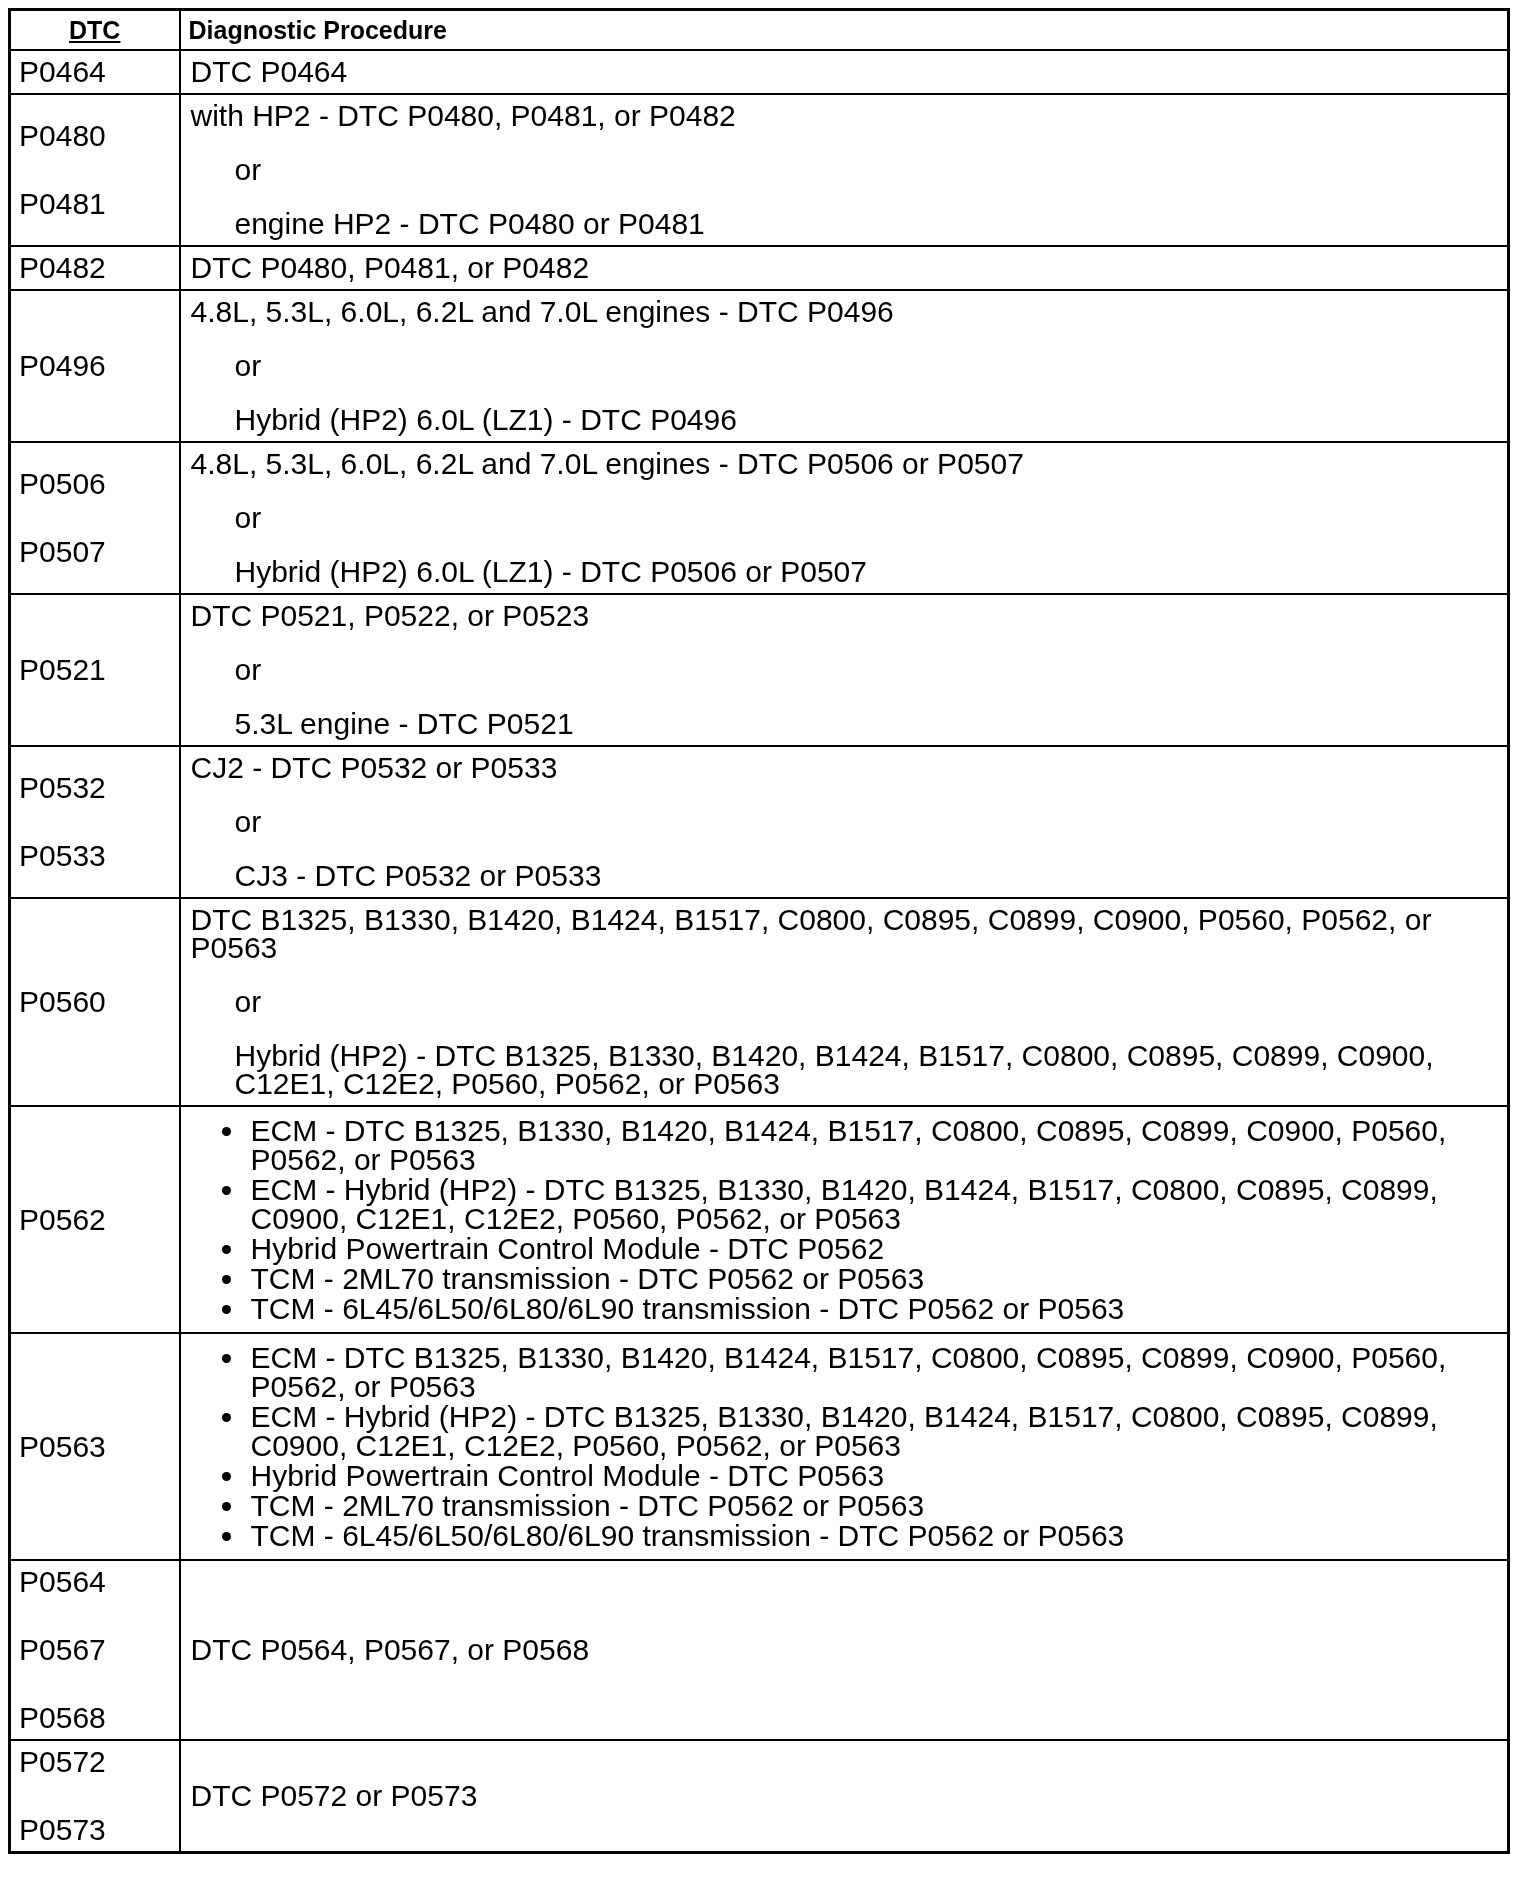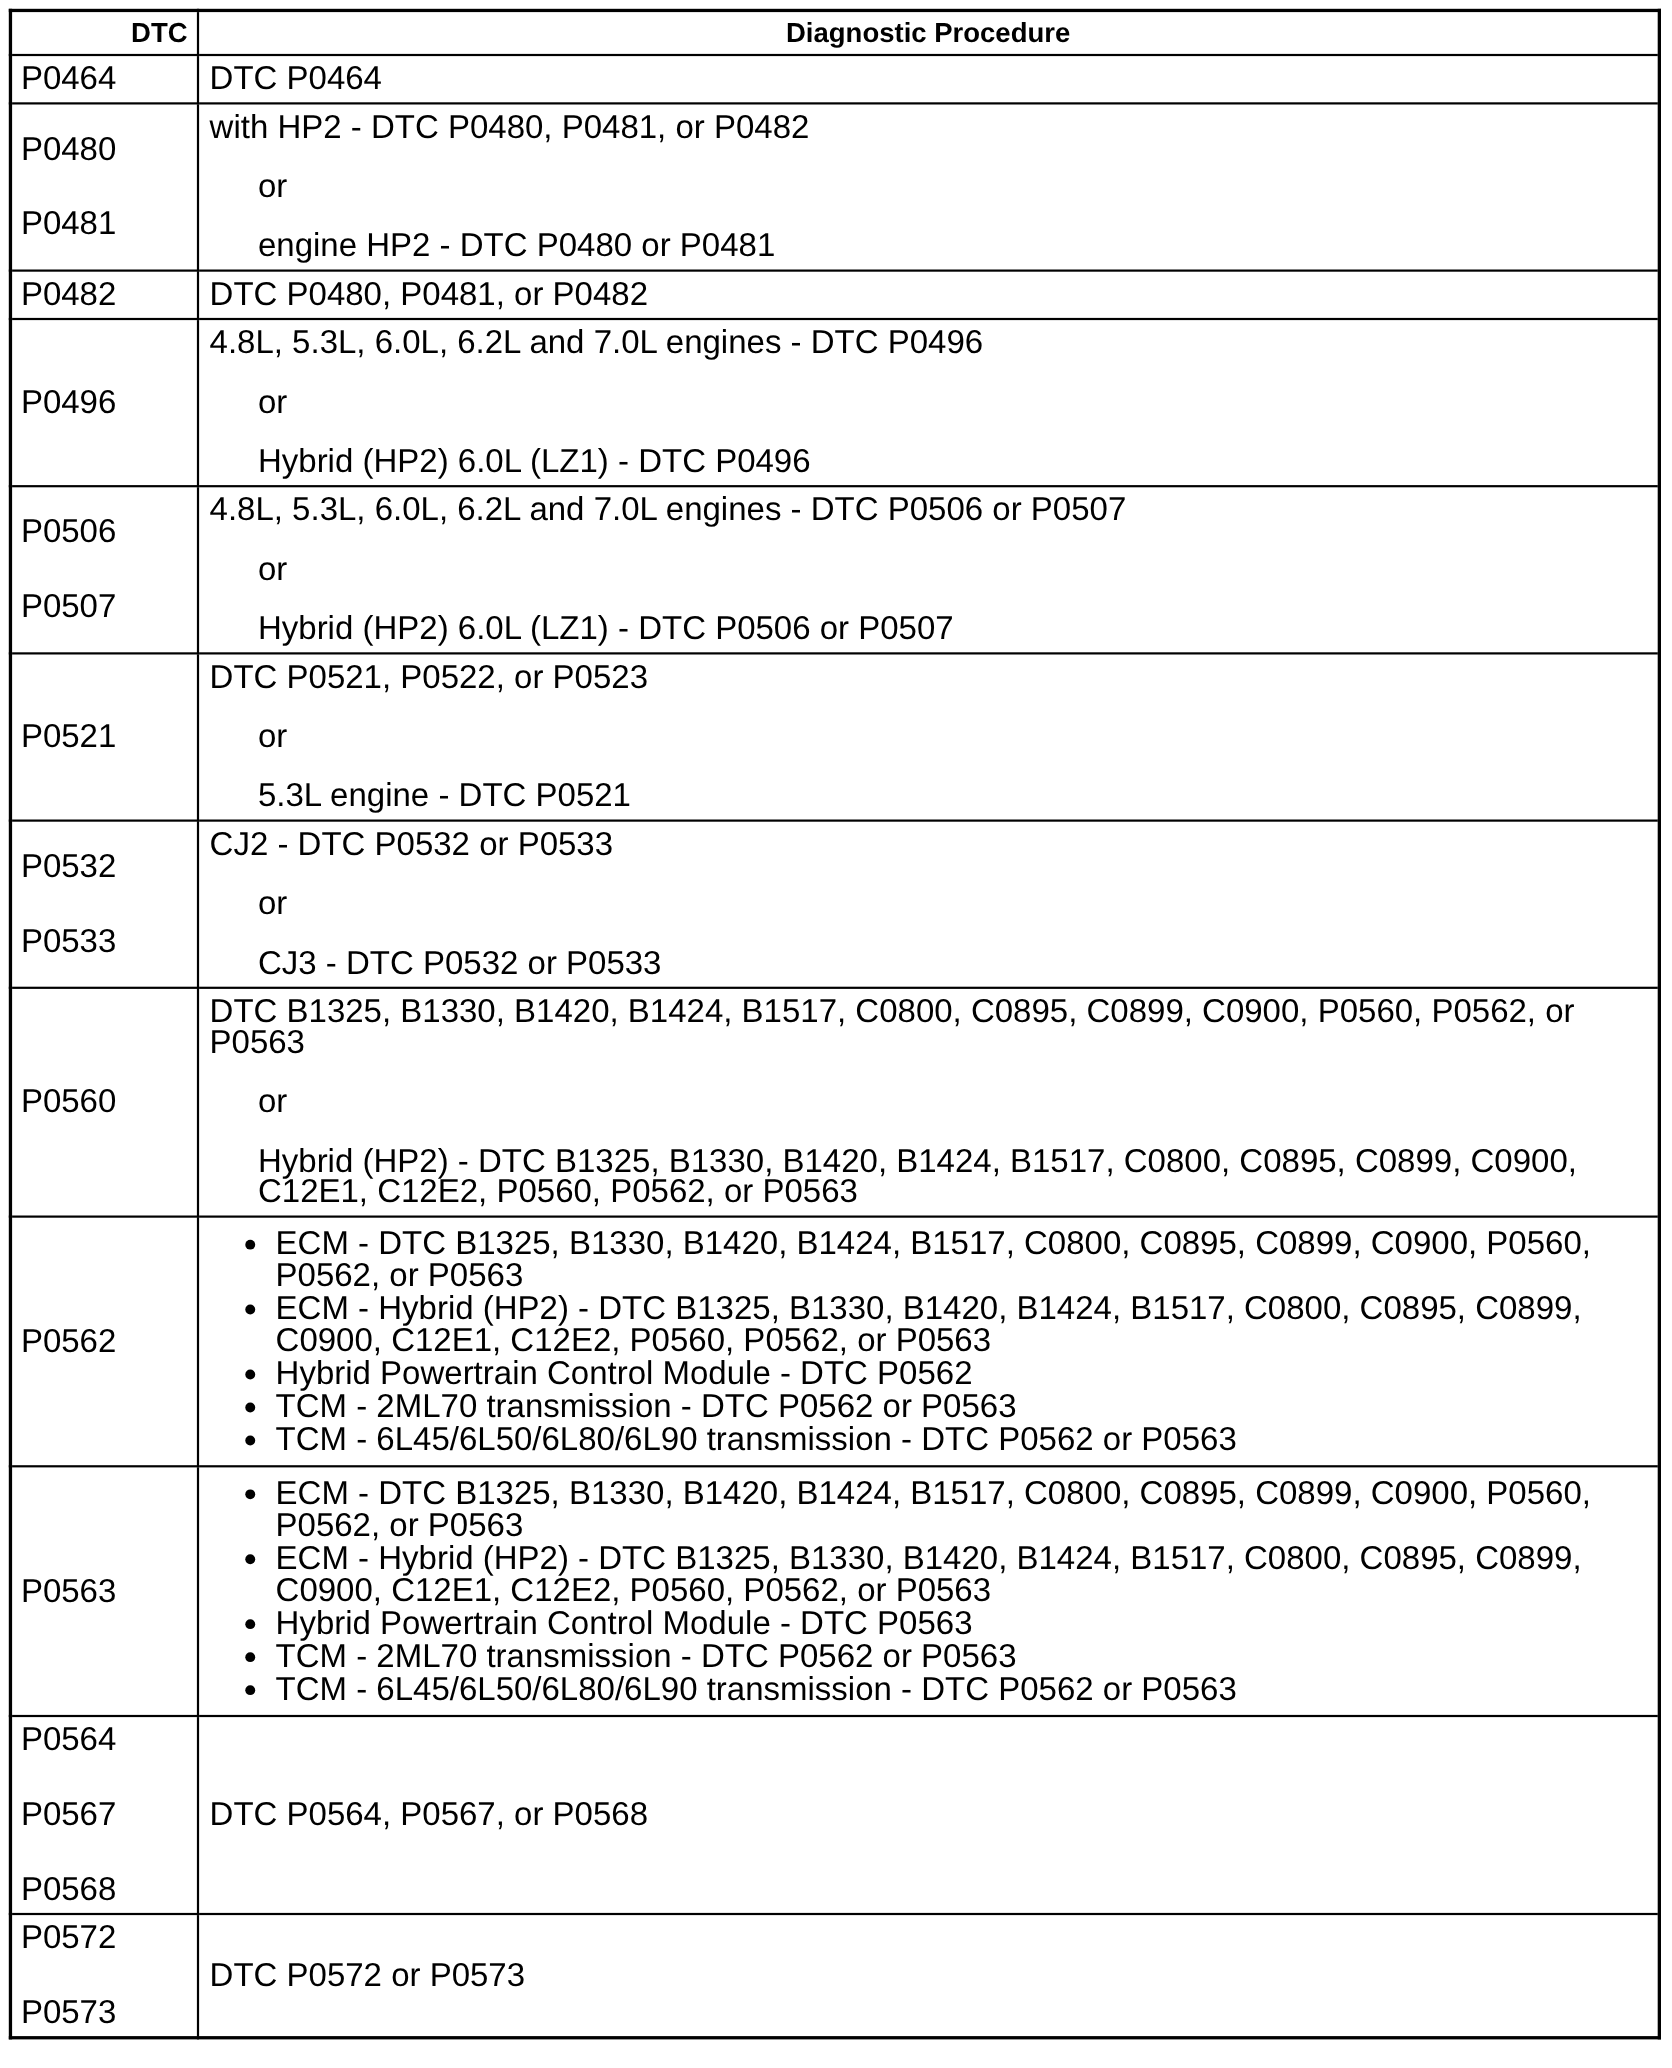--- a/index.html
+++ b/index.html
@@ -21,22 +21,22 @@
   }
   col.col-dtc { width: 170px; }
   th, td { border: 2px solid #000; }
 
   th {
     font-size: 25px;
     font-weight: bold;
     padding: 5px 8px;
     line-height: 28px;
   }
-  th.th-dtc { text-align: right; }
-  th.th-proc { text-align: center; }
+  th.th-dtc { text-align: center; text-decoration: underline; }
+  th.th-proc { text-align: left; }
 
   td {
     font-size: 30px;
     padding: 7px 10px;
     vertical-align: top;
   }
   td.v-mid { vertical-align: middle; }
   td.dtc-cell { padding-left: 8px; }
 
   .line { line-height: 28px; }

